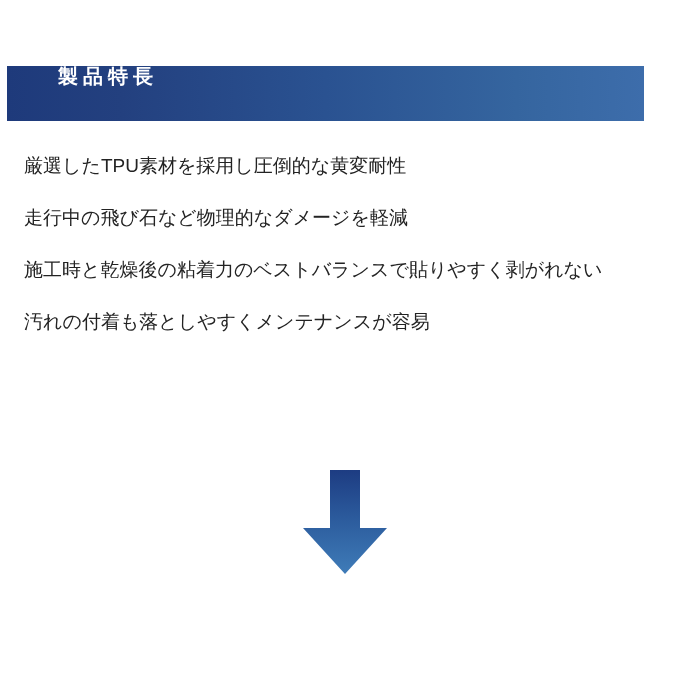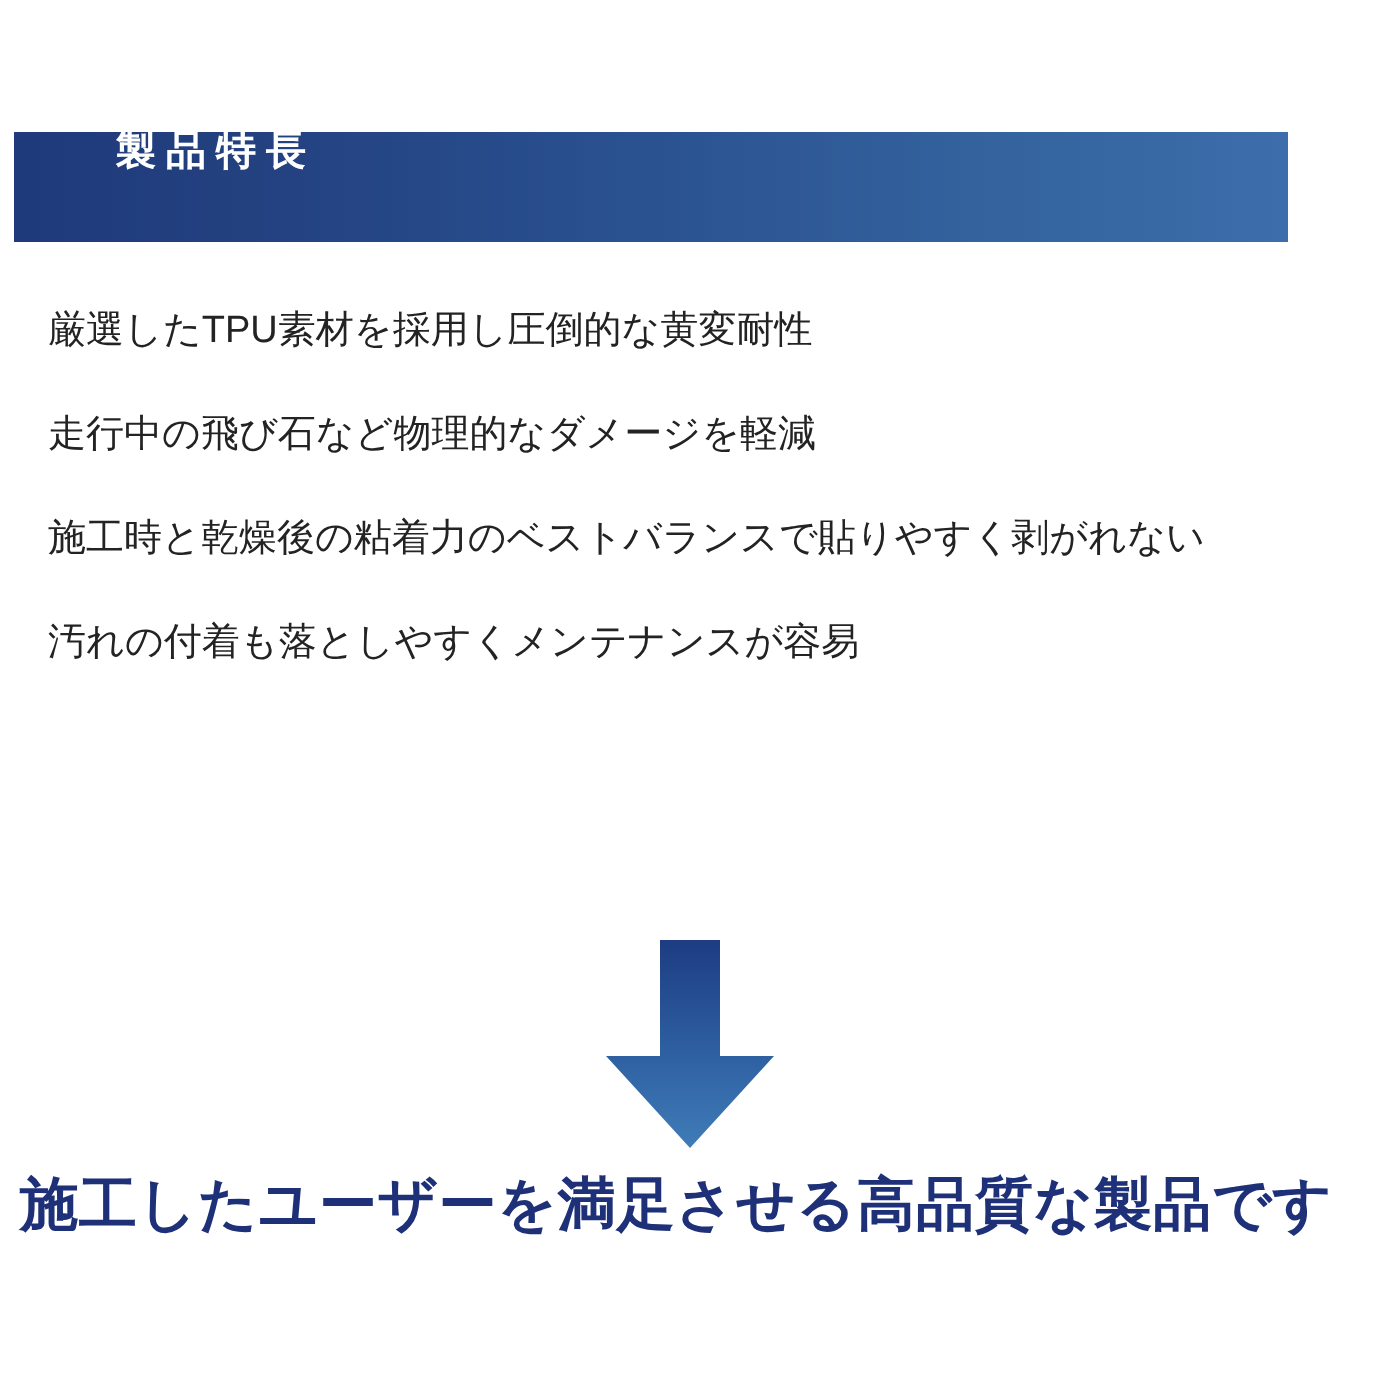--- a/index.html
+++ b/index.html
@@ -112,15 +112,14 @@
         <linearGradient id="arrowGrad" x1="0" y1="0" x2="0" y2="1">
           <stop offset="0%" stop-color="#1d3c82"></stop>
           <stop offset="45%" stop-color="#2b5a9c"></stop>
           <stop offset="100%" stop-color="#3f7cb8"></stop>
         </linearGradient>
       </defs>
       <polygon points="27,0 57,0 57,58 84,58 42,104 0,58 27,58" fill="url(#arrowGrad)"></polygon>
     </svg>
   </div>
 
-  <div class="conclusion">施工したユーザーを満足させる高品質な製品です</div>
 
 </div>
 
 </body></html>

